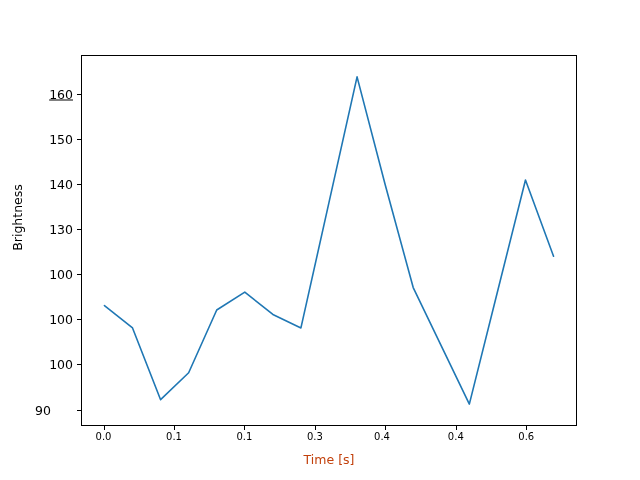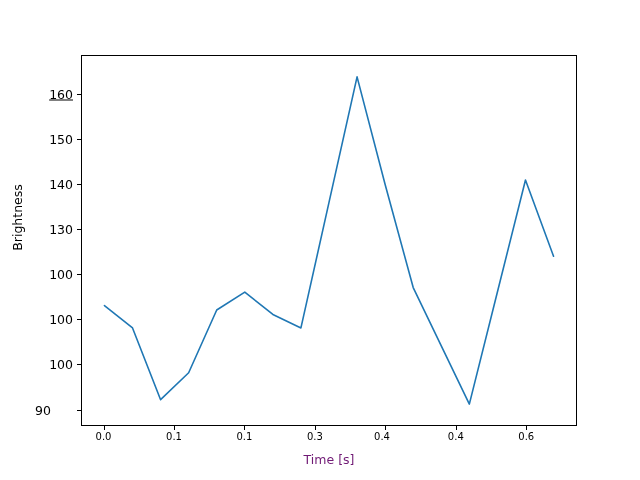--- a/index.html
+++ b/index.html
@@ -89,21 +89,21 @@
     height: 4px;
     background: #000000;
   }
   #xlabel {
     position: absolute;
     left: 81px;
     top: 452px;
     width: 496px;
     text-align: center;
     font-size: 12.5px;
-    color: #701a75;
+    color: #c2410c;
   }
   #ylabel {
     position: absolute;
     left: -63px;
     top: 210px;
     width: 160px;
     text-align: center;
     font-size: 12.5px;
     color: #000000;
     transform: rotate(-90deg);

